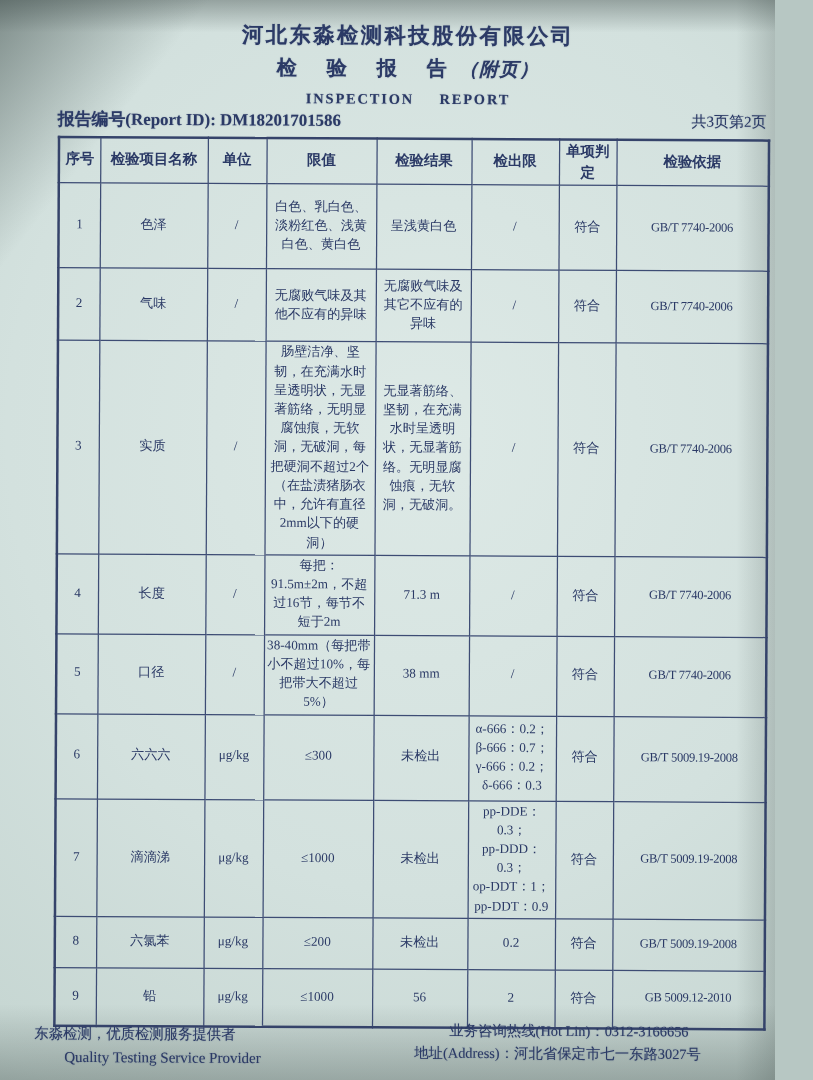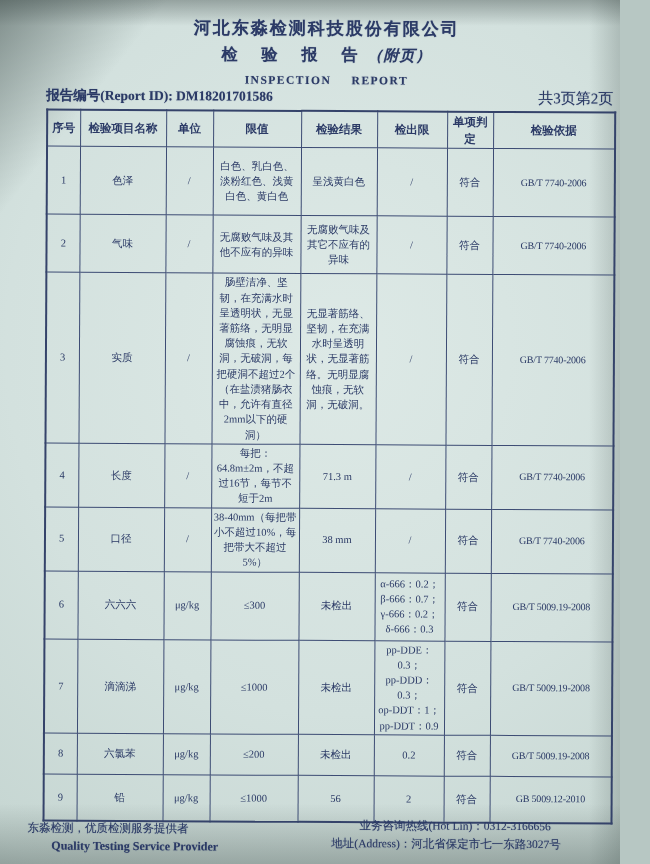--- a/index.html
+++ b/index.html
@@ -22,42 +22,42 @@
   .soft{text-shadow:0 0 1px rgba(43,58,102,0.45);}
   .company{position:absolute;top:17px;left:0;width:100%;text-align:center;
     font-size:17px;font-weight:bold;letter-spacing:2px;}
   .title-line{position:absolute;top:45px;left:0;width:100%;text-align:center;font-weight:bold;}
   .title-main{font-size:16px;letter-spacing:10px;}
   .title-suffix{font-size:15px;letter-spacing:1px;font-style:italic;}
   .subtitle{position:absolute;top:74px;left:0;width:100%;text-align:center;
     font-size:11.5px;font-weight:bold;letter-spacing:1.5px;word-spacing:16px;}
   .report-line{position:absolute;top:88px;left:45px;right:38px;font-size:13.5px;}
   .report-id{float:left;font-weight:bold;}
-  .page-info{float:right;font-size:15px;}
+  .page-info{float:right;font-size:12px;}
   table.report{
     position:absolute;left:45px;top:110px;width:568px;
     border-collapse:collapse;table-layout:fixed;
     font-size:10.5px;line-height:1.45;
   }
   table.report td,table.report th{
     border:1px solid #3d4c74;
     text-align:center;vertical-align:middle;
     padding:1px 2px;font-weight:normal;
     color:#2b3a66;
   }
   table.report{border:2px solid #35436a;}
   th{font-size:11.5px;font-weight:600 !important;}
   tr.hdr{height:36px;}
   tr.r1{height:68px;} tr.r2{height:58px;} tr.r3{height:136px;}
   tr.r4{height:57px;} tr.r5{height:59px;} tr.r6{height:68px;}
   tr.r7{height:66px;} tr.r8{height:41px;} tr.r9{height:47px;}
   .col-det{white-space:pre-line;}
   .col-basis{font-size:10px;letter-spacing:-0.2px;}
   .footer-left{position:absolute;left:30px;top:821px;font-size:11.5px;line-height:1.5;}
-  .footer-left .en{font-family:"Liberation Serif","DejaVu Serif",serif;font-weight:bold;font-size:12px;padding-left:24px;}
+  .footer-left .en{font-family:"Liberation Serif","DejaVu Serif",serif;font-weight:normal;font-size:12px;padding-left:24px;}
   .footer-right{position:absolute;right:16px;top:817px;font-size:11.5px;line-height:1.55;text-align:left;width:300px;}
   .seal{position:absolute;right:0;top:274px;width:34px;height:152px;overflow:hidden;pointer-events:none;}
   .seal-ring{position:absolute;left:7px;top:10px;width:160px;height:128px;border-radius:50%;
     border:4px solid rgba(186,40,34,0.75);mix-blend-mode:multiply;}
   .seal-star{position:absolute;left:6px;top:58px;font-size:30px;color:rgba(178,30,26,0.85);
     font-family:"DejaVu Sans",sans-serif;mix-blend-mode:multiply;}
   .seal-char{position:absolute;left:12px;top:24px;font-size:15px;font-weight:bold;color:rgba(178,30,26,0.85);
     transform:rotate(8deg);mix-blend-mode:multiply;}
   .seal-smudge{position:absolute;left:8px;top:102px;width:22px;height:22px;border-radius:40%;
     background:radial-gradient(circle at 40% 40%, rgba(178,30,26,0.7), rgba(178,30,26,0.15) 70%, rgba(178,30,26,0) 100%);
@@ -131,21 +131,21 @@
         <td>肠壁洁净、坚韧，在充满水时呈透明状，无显著筋络，无明显腐蚀痕，无软洞，无破洞，每把硬洞不超过2个（在盐渍猪肠衣中，允许有直径2mm以下的硬洞）</td>
         <td>无显著筋络、坚韧，在充满水时呈透明状，无显著筋络。无明显腐蚀痕，无软洞，无破洞。</td>
         <td class="col-det">/</td>
         <td>符合</td>
         <td class="col-basis">GB/T 7740-2006</td>
       </tr>
       <tr class="r4">
         <td>4</td>
         <td>长度</td>
         <td>/</td>
-        <td>每把：64.8m±2m，不超过16节，每节不短于2m</td>
+        <td>每把：91.5m±2m，不超过16节，每节不短于2m</td>
         <td>71.3 m</td>
         <td class="col-det">/</td>
         <td>符合</td>
         <td class="col-basis">GB/T 7740-2006</td>
       </tr>
       <tr class="r5">
         <td>5</td>
         <td>口径</td>
         <td>/</td>
         <td>38-40mm（每把带小不超过10%，每把带大不超过5%）</td>

